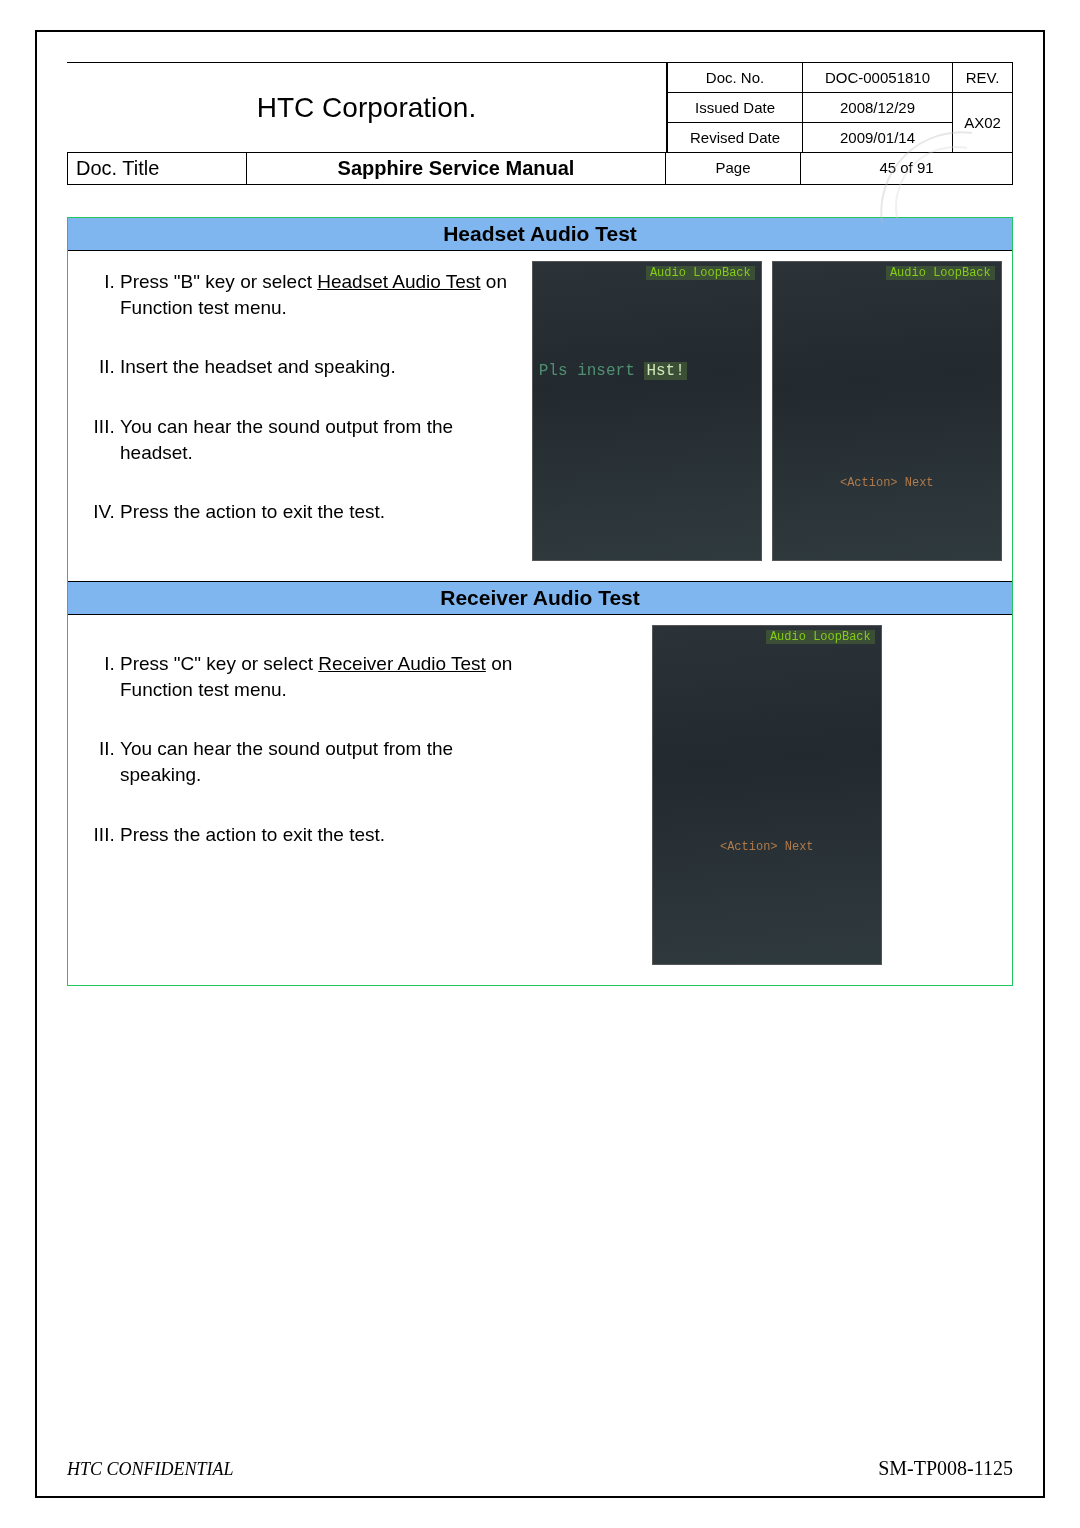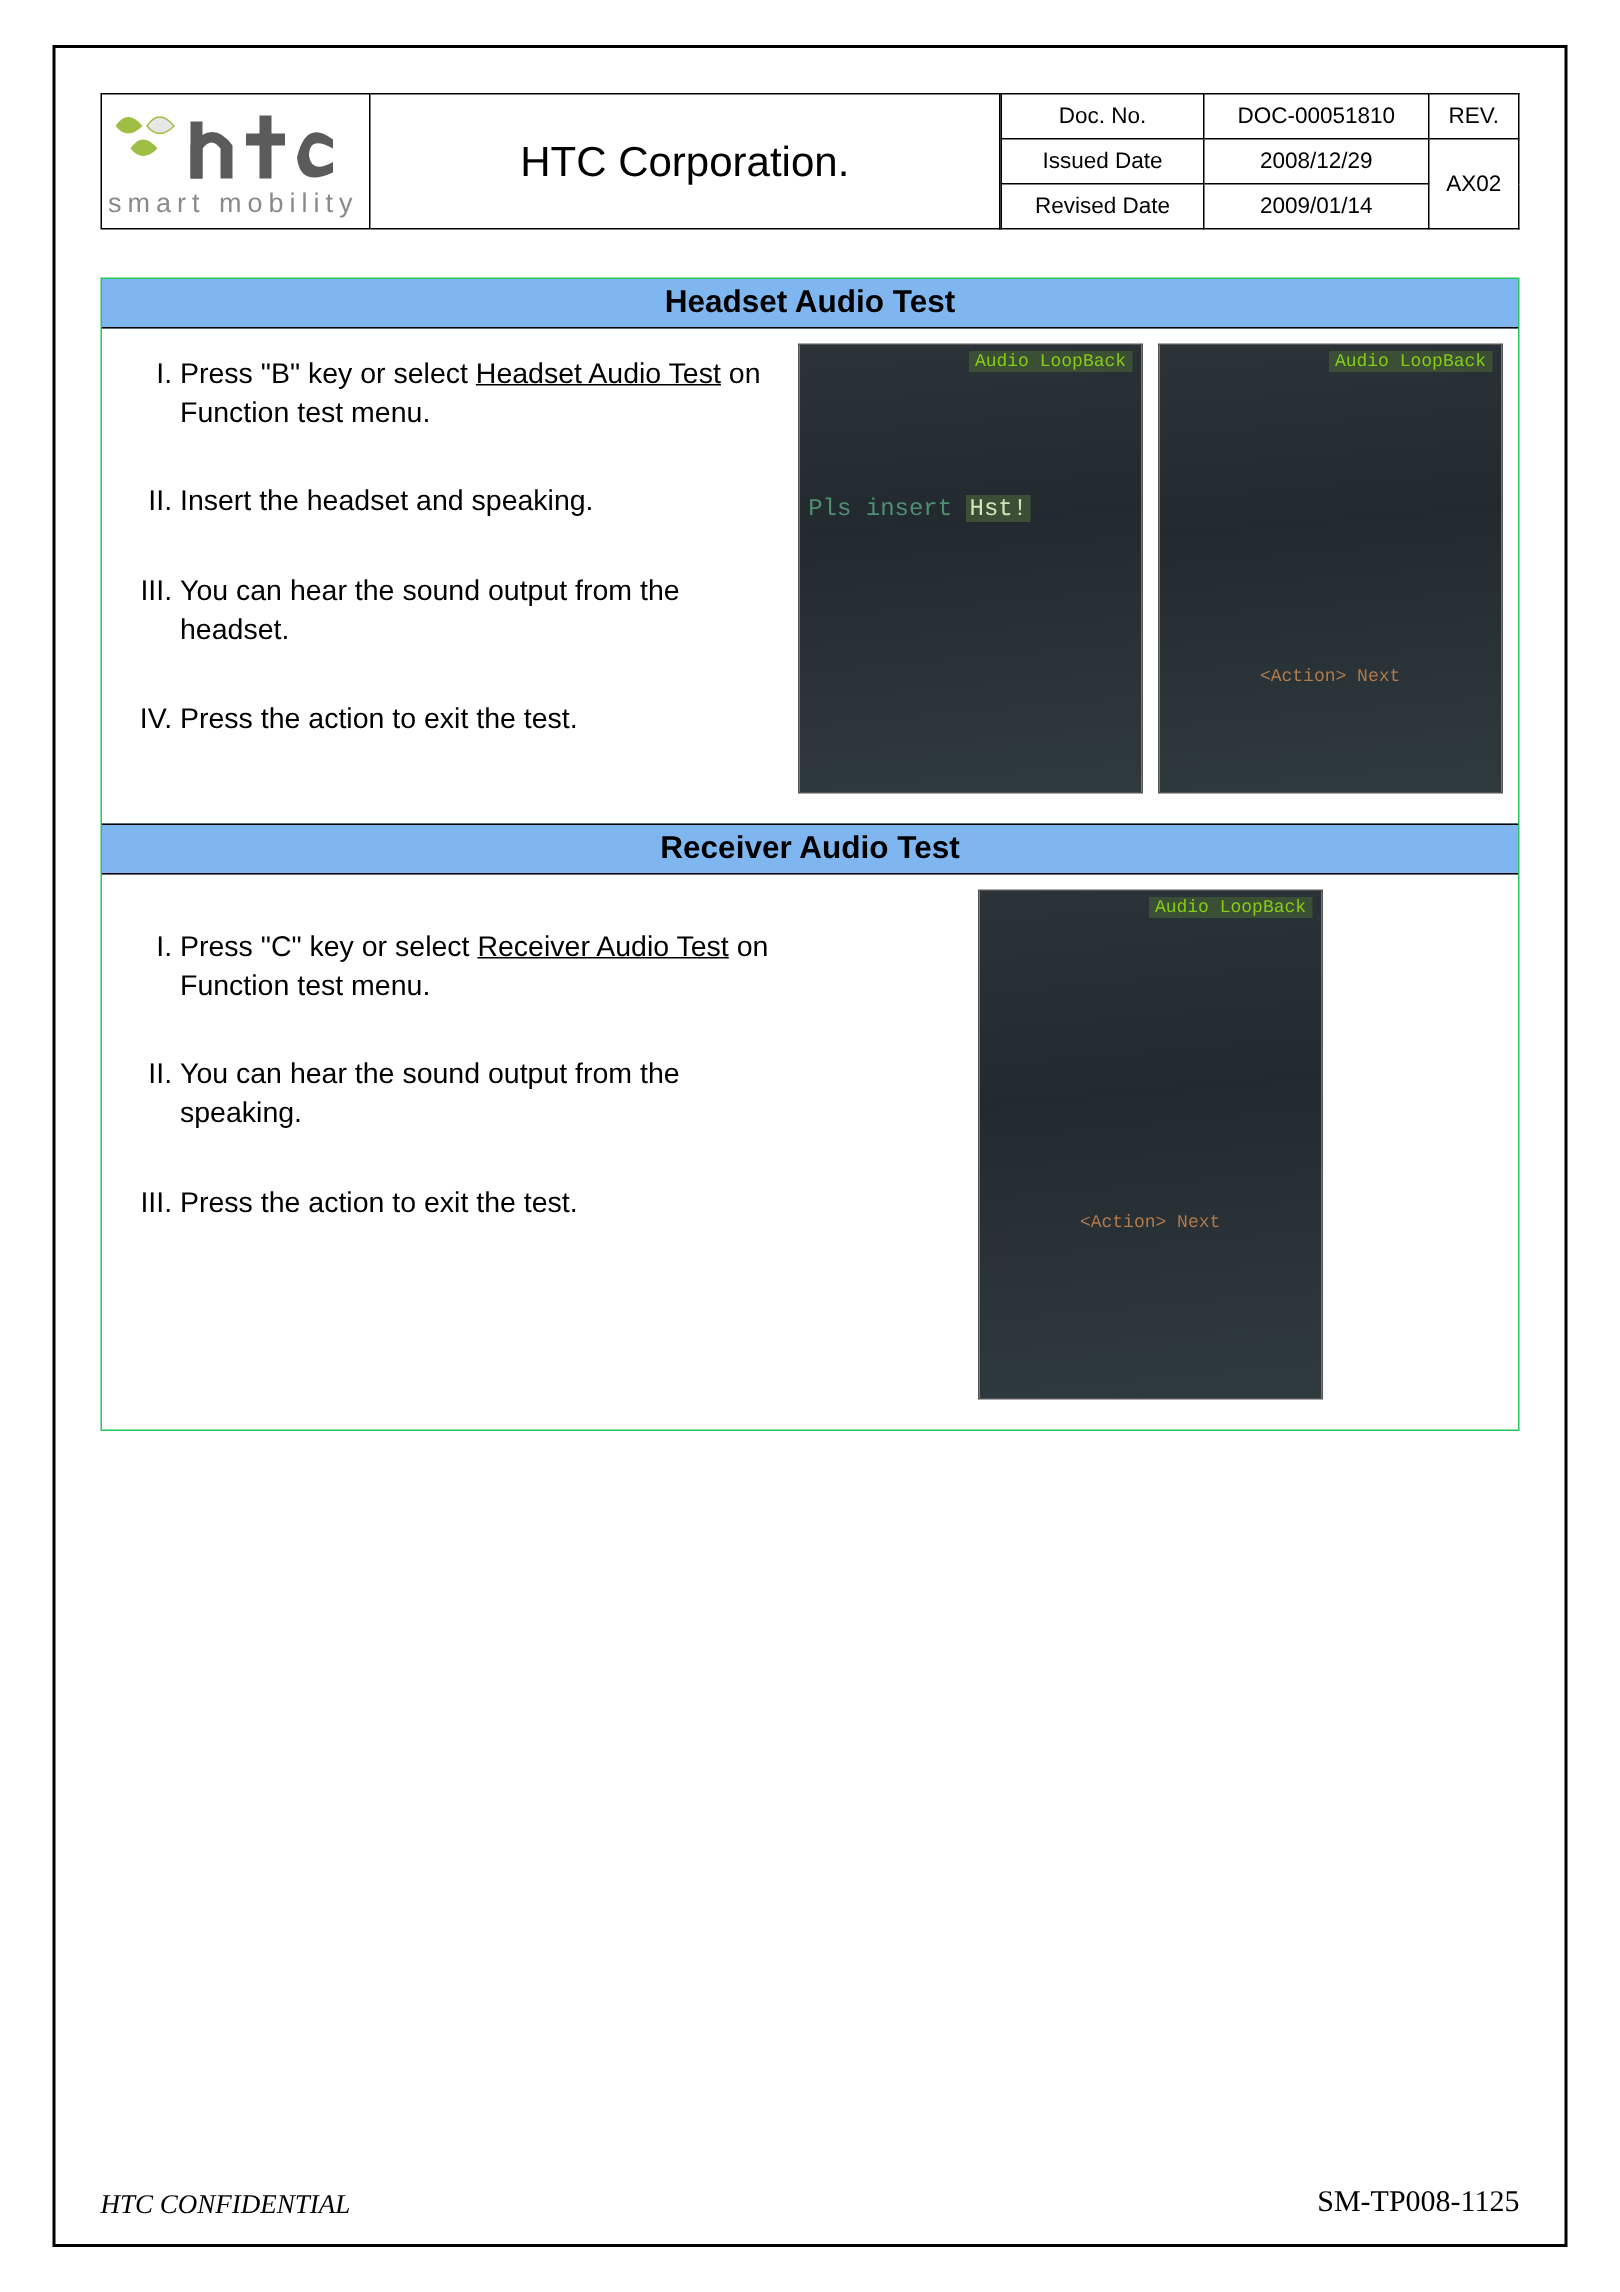--- a/index.html
+++ b/index.html
@@ -147,37 +147,20 @@
     font-family: "Times New Roman", serif;
     font-size: 20px;
   }
 </style>
 </head>
 <body>
 
 <div class="page-outer">
 
   <div class="header-row">
-    <div class="logo-cell">
-      <svg class="logo-svg" viewBox="0 0 170 60">
-        <g>
-          <path d="M5 15 q8 -12 18 0 q-10 10 -18 0 Z" fill="#9fbf44"></path>
-          <path d="M26 15 q8 -12 18 0 q-10 10 -18 0 Z" fill="#e7e7e7" stroke="#9fbf44"></path>
-          <path d="M15 30 q8 -12 18 0 q-10 10 -18 0 Z" fill="#9fbf44"></path>
-        </g>
-        <g fill="#5b5b5b">
-          <rect x="55" y="12" width="8" height="38"></rect>
-          <path d="M55 28 q15 -18 28 0 v22 h-8 v-20 q-6 -8 -12 0 v20 h-8 Z"></path>
-          <rect x="92" y="20" width="26" height="8"></rect>
-          <rect x="101" y="8" width="8" height="42"></rect>
-          <path d="M150 24 q-18 -14 -24 12 q2 20 24 10 l0 -7 q-14 8 -16 -4 q0 -14 16 -5 Z"></path>
-        </g>
-      </svg>
-      <div class="logo-tagline">smart mobility</div>
-    </div>
     <div class="corp-cell">HTC Corporation.</div>
     <table class="meta-table">
       <tbody>
           <tr>
         <td class="lbl">Doc. No.</td>
         <td class="val">DOC-00051810</td>
         <td class="rev">REV.</td>
       </tr>
       <tr>
         <td class="lbl">Issued Date</td>
@@ -185,20 +168,32 @@
         <td class="rev" rowspan="2">AX02</td>
       </tr>
       <tr>
         <td class="lbl">Revised Date</td>
         <td class="val">2009/01/14</td>
       </tr>
     </tbody>
       </table>
   </div>
 
+  <div class="title-row">
+    <div class="title-label">Doc. Title</div>
+    <div class="title-val">Sapphire Service Manual</div>
+    <div class="title-page-lbl">Page</div>
+    <div class="title-page-val">
+      <span>45 of 91</span>
+      <svg class="watermark-arc" viewBox="0 0 110 110">
+        <path d="M10 100 A 80 80 0 0 1 100 10" stroke="#bdbdbd" stroke-width="2" fill="none"></path>
+        <path d="M25 95 A 60 60 0 0 1 95 25" stroke="#d5d5d5" stroke-width="2" fill="none"></path>
+      </svg>
+    </div>
+  </div>
 
   <div class="content-box">
 
     <div class="section-bar">Headset Audio Test</div>
     <div class="section-body">
       <div class="steps-col">
         <ol class="steps">
           <li>
             <span>Press "B" key or select </span><span class="uline">Headset Audio Test</span><span> on Function test menu.</span>
           </li>

